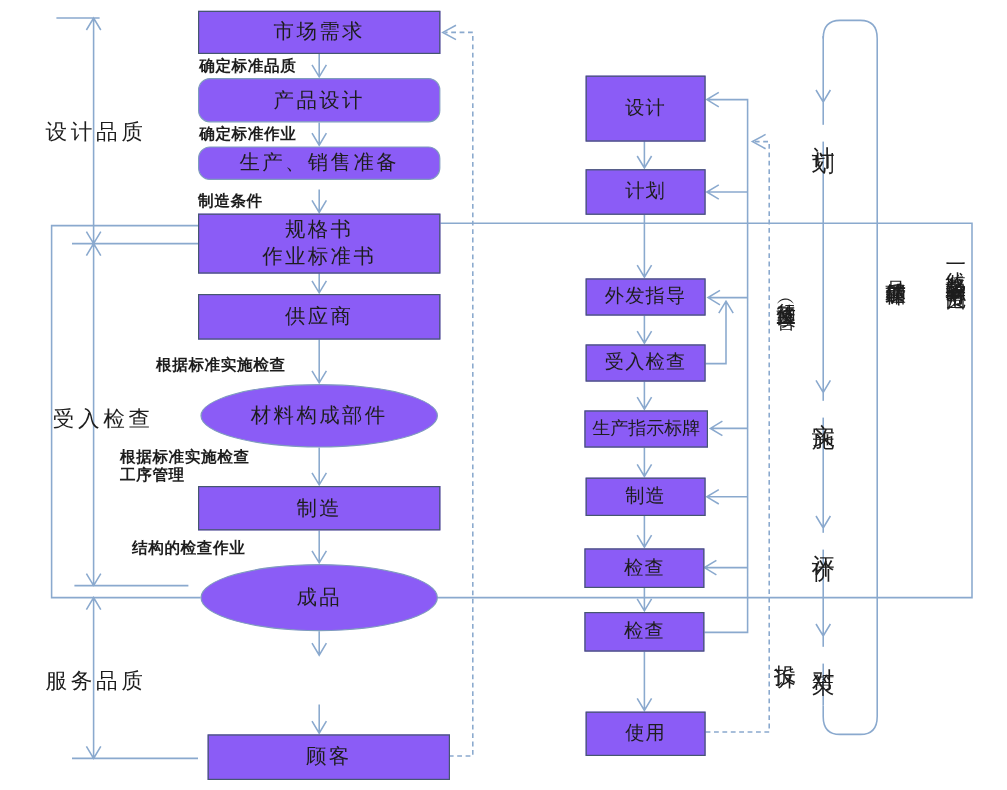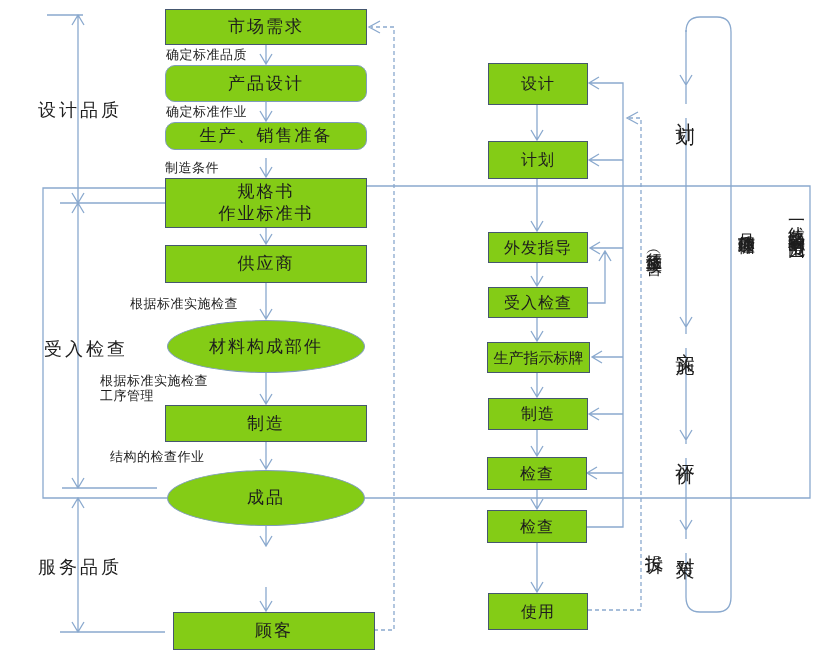--- a/index.html
+++ b/index.html
@@ -1,30 +1,30 @@
 <!DOCTYPE html>
 <html style="--c-line: #8aa9ce; --c-rect-border: #45576f; --c-soft-border: #7f9cbe; --c-text: #1d1d1d; --c-background: #ffffff;"><head>
 <meta charset="utf-8">
 <style>
   html,body { margin:0; padding:0; background:#fff; }
   .stage { position:relative; width:839px; height:658px; background:var(--c-background,#fff);
            font-family:"Liberation Serif","DejaVu Serif",serif; overflow:hidden; }
   svg.lines { position:absolute; left:0; top:0; }
   path.ln { fill:none; stroke:var(--c-line,#8aa9ce); stroke-width:1.3; }
   path.dash { stroke-dasharray:4 3; }
-  .bx { position:absolute; box-sizing:border-box; background:#84cc16;
+  .bx { position:absolute; box-sizing:border-box; background:#8b5cf6;
         border:1.4px solid var(--c-rect-border,#45576f); color:var(--c-text,#1d1d1d);
         display:flex; align-items:center; justify-content:center; text-align:center;
         font-size:17px; letter-spacing:2px; line-height:22px; white-space:pre-line; }
   .soft { border:1.3px solid var(--c-soft-border,#7f9cbe); border-radius:10px; }
   .el   { border:1.3px solid var(--c-soft-border,#7f9cbe); border-radius:50%; }
   .rb   { font-size:16px; letter-spacing:1px; }
   .rb6  { font-size:15px; letter-spacing:0; }
   .sl { position:absolute; color:var(--c-text,#1d1d1d); font-size:13px; line-height:15px;
-        white-space:pre-line; letter-spacing:0.5px; }
+        white-space:pre-line; letter-spacing:0.5px;font-weight:bold; }
   .ql { position:absolute; color:var(--c-text,#1d1d1d); font-size:18px; letter-spacing:3px; }
   .vt { position:absolute; color:var(--c-text,#1d1d1d); writing-mode:vertical-rl;
         font-size:17px; letter-spacing:2px; line-height:20px; }
   .stage-lbl { background:#fff; font-size:19px; letter-spacing:4px; padding:3px 1px; line-height:21px; }
   .corr { font-size:16px; letter-spacing:1px; }
 </style>
 </head>
 <body>
 
 <div class="stage">
@@ -84,21 +84,21 @@
   <div class="bx" style="left:173px;top:612px;width:202px;height:38px">顾客</div>
 
   <div class="sl" style="left:166px;top:47px">确定标准品质</div>
   <div class="sl" style="left:166px;top:104px">确定标准作业</div>
   <div class="sl" style="left:165px;top:160px">制造条件</div>
   <div class="sl" style="left:130px;top:296px">根据标准实施检查</div>
   <div class="sl" style="left:100px;top:373px">根据标准实施检查
 工序管理</div>
   <div class="sl" style="left:110px;top:449px">结构的检查作业</div>
 
-  <div class="bx rb" style="left:488px;top:63px;width:100px;height:42px">设计</div>
+  <div class="bx rb" style="left:488px;top:63px;width:100px;height:55px">设计</div>
   <div class="bx rb" style="left:488px;top:141px;width:100px;height:38px">计划</div>
   <div class="bx rb" style="left:488px;top:232px;width:100px;height:31px">外发指导</div>
   <div class="bx rb" style="left:488px;top:287px;width:100px;height:31px">受入检查</div>
   <div class="bx rb rb6" style="left:487px;top:342px;width:103px;height:31px">生产指示标牌</div>
   <div class="bx rb" style="left:488px;top:398px;width:100px;height:32px">制造</div>
   <div class="bx rb" style="left:487px;top:457px;width:100px;height:33px">检查</div>
   <div class="bx rb" style="left:487px;top:510px;width:100px;height:33px">检查</div>
   <div class="bx rb" style="left:488px;top:593px;width:100px;height:37px">使用</div>
 
   <div class="vt corr" style="left:644px;top:240px">行动修正（改善）</div>

